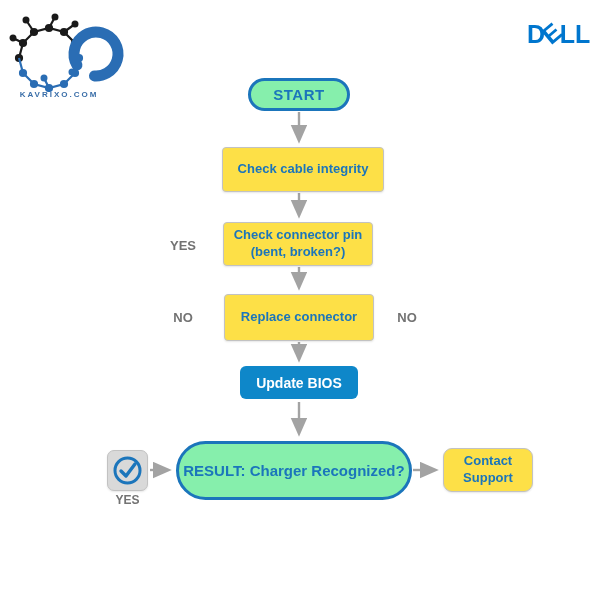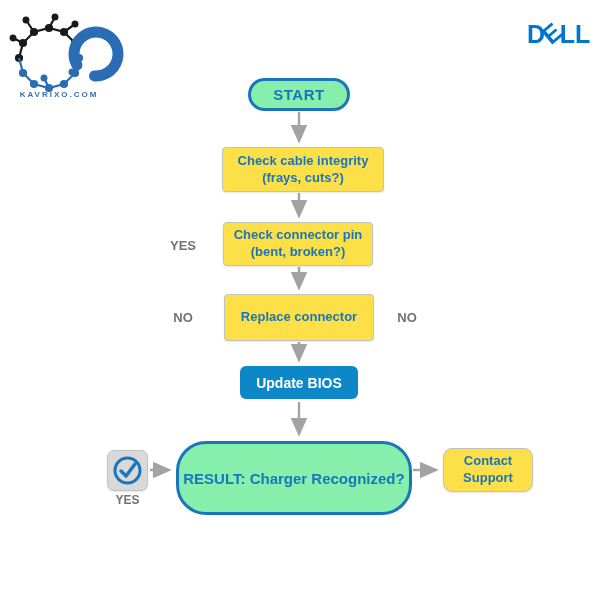--- a/index.html
+++ b/index.html
@@ -23,21 +23,21 @@
   .dell-logo span{display:inline-block;}
   .dell-e{transform:rotate(-40deg) translateY(-1px);margin:0 -1px;}
 
   
   .pill{
     background:#86efac;border:3px solid #1b75bb;color:#1b75bb;
     font-weight:bold;display:flex;align-items:center;justify-content:center;
     box-sizing:border-box;text-align:center;
   }
   .start-pill{left:248px;top:78px;width:102px;height:33px;border-radius:17px;font-size:15px;letter-spacing:0.5px;}
-  .result-pill{left:176px;top:441px;width:236px;height:74px;border-radius:30px;font-size:15px;}
+  .result-pill{left:176px;top:441px;width:236px;height:59px;border-radius:30px;font-size:15px;}
 
   .gray-box{
     background:#fde047;border:1px solid #c2c2c2;border-radius:4px;
     color:#1b75bb;font-weight:bold;font-size:13px;text-align:center;
     display:flex;flex-direction:column;justify-content:center;
     line-height:1.3;box-sizing:border-box;
     box-shadow:0 1px 2px rgba(0,0,0,0.10);
   }
   .box1{left:222px;top:147px;width:162px;height:45px;}
   .box2{left:223px;top:222px;width:150px;height:44px;}
@@ -131,21 +131,20 @@
     <line x1="413" y1="470" x2="434" y2="470" marker-end="url(#ah)"></line>
   </g>
 </svg>
 
 <div class="abs pill start-pill">
   <span>START</span>
 </div>
 
 <div class="abs gray-box box1">
   <span>Check cable integrity</span>
-  <span>(frays, cuts?)</span>
 </div>
 
 <div class="abs gray-box box2">
   <span>Check connector pin</span>
   <span>(bent, broken?)</span>
 </div>
 
 <div class="abs gray-box box3">
   <span>Replace connector</span>
 </div>

